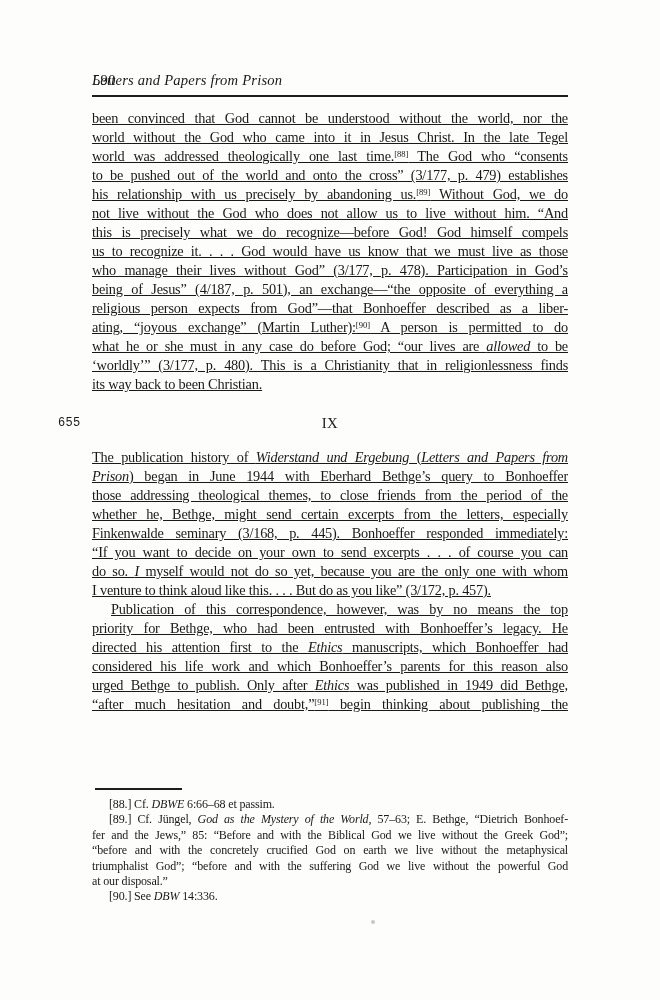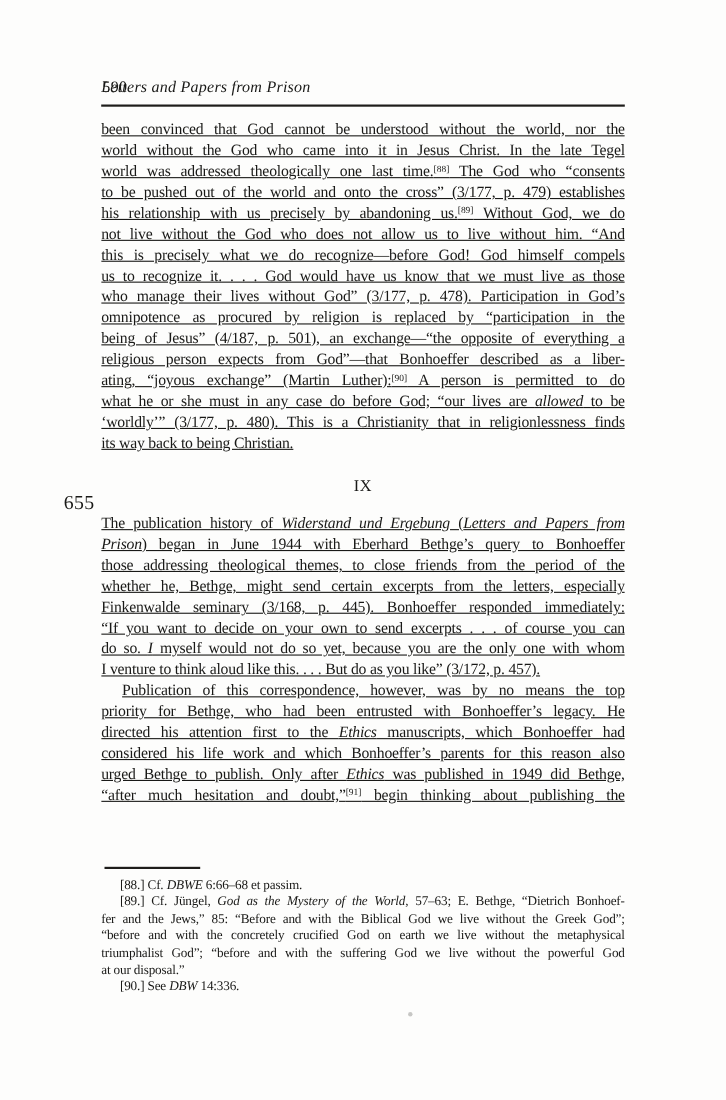--- a/index.html
+++ b/index.html
@@ -18,21 +18,21 @@
   .run-title{display:block;text-align:left;font-style:italic;letter-spacing:0.2px;}
   .header-rule{position:absolute;top:95px;left:0;right:0;height:2px;background:#1e1d1b;}
   .body-blocks{position:absolute;top:109px;left:0;right:0;
     font-size:14.3px;line-height:19px;letter-spacing:-0.2px;}
   .line{height:19px;text-align:justify;text-align-last:justify;overflow:hidden;white-space:nowrap;text-decoration:underline;}
   .line-end{text-align-last:left;}
   .line.indent{text-indent:19px;}
   sup{font-size:60%;line-height:0;position:relative;top:-0.5em;vertical-align:baseline;letter-spacing:0;margin-top:28px;}
   .heading-row{position:relative;height:19px;margin-top:20px;margin-bottom:15px;
     text-align:center;font-size:14.8px;letter-spacing:0.5px;}
-  .margin-num{position:absolute;left:-34px;top:15px;font-size:18px;letter-spacing:0.3px;}
+  .margin-num{position:absolute;left:-34px;top:0;font-size:12px;letter-spacing:0.3px;font-family:Liberation Mono, monospace;}
   .footnote-sep{position:absolute;top:788px;left:3px;width:87px;height:2px;background:#1e1d1b;}
   .footnotes{position:absolute;top:797px;left:0;right:0;
     font-size:12px;line-height:15.4px;letter-spacing:-0.15px;}
   .fn-line{height:15.4px;text-align:justify;text-align-last:justify;overflow:hidden;white-space:nowrap;}
   .fn-line.fn-first{text-indent:17px;}
   .fn-line.line-end{text-align-last:left;}
   .speck{position:absolute;left:371px;top:920px;width:4px;height:4px;border-radius:50%;
     background:#b9b9b6;opacity:.8;}
 </style>
 </head>
@@ -52,27 +52,26 @@
         <div>
           <div class="line">been convinced that God cannot be understood without the world, nor the</div>
           <div class="line">world without the God who came into it in Jesus Christ. In the late Tegel</div>
           <div class="line">world was addressed theologically one last time.<sup>[88]</sup> The God who “consents</div>
           <div class="line">to be pushed out of the world and onto the cross” (3/177, p. 479) establishes</div>
           <div class="line">his relationship with us precisely by abandoning us.<sup>[89]</sup> Without God, we do</div>
           <div class="line">not live without the God who does not allow us to live without him. “And</div>
           <div class="line">this is precisely what we do recognize—before God! God himself compels</div>
           <div class="line">us to recognize it. . . . God would have us know that we must live as those</div>
           <div class="line">who manage their lives without God” (3/177, p. 478). Participation in God’s</div>
-          <div class="line">omnipotence as procured by religion is replaced by “participation in the</div>
           <div class="line">being of Jesus” (4/187, p. 501), an exchange—“the opposite of everything a</div>
           <div class="line">religious person expects from God”—that Bonhoeffer described as a liber-</div>
           <div class="line">ating, “joyous exchange” (Martin Luther):<sup>[90]</sup> A person is permitted to do</div>
           <div class="line">what he or she must in any case do before God; “our lives are <i>allowed</i> to be</div>
           <div class="line">‘worldly’” (3/177, p. 480). This is a Christianity that in religionlessness finds</div>
-          <div class="line line-end">its way back to being Christian.</div>
+          <div class="line line-end">its way back to been Christian.</div>
         </div>
         <div class="heading-row"><span class="margin-num">655</span><span>IX</span></div>
         <div>
           <div class="line">The publication history of <i>Widerstand und Ergebung</i> (<i>Letters and Papers from</i></div>
           <div class="line"><i>Prison</i>) began in June 1944 with Eberhard Bethge’s query to Bonhoeffer</div>
           <div class="line">those addressing theological themes, to close friends from the period of the</div>
           <div class="line">whether he, Bethge, might send certain excerpts from the letters, especially</div>
           <div class="line">Finkenwalde seminary (3/168, p. 445). Bonhoeffer responded immediately:</div>
           <div class="line">“If you want to decide on your own to send excerpts . . . of course you can</div>
           <div class="line">do so. <i>I</i> myself would not do so yet, because you are the only one with whom</div>

